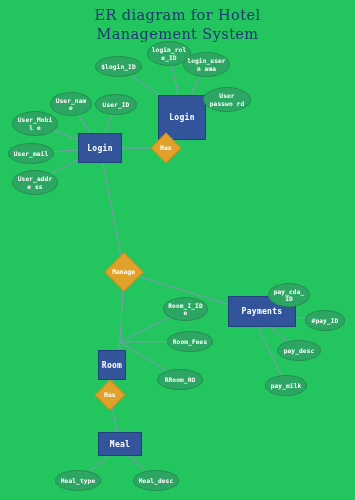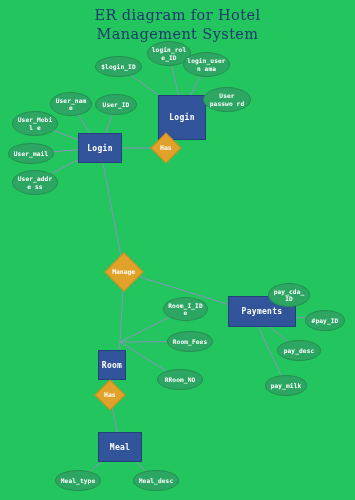--- a/index.html
+++ b/index.html
@@ -118,21 +118,21 @@
       </div>
       <div class="node entity" style="left: 78px; top: 133px; width: 44px; height: 30px;">
         <span>Login</span>
       </div>
       <div class="node entity" style="left: 98px; top: 327px; width: 28px; height: 30px; margin-top: 23px;">
         <span>Room</span>
       </div>
       <div class="node entity" style="left: 228px; top: 296px; width: 68px; height: 31px;">
         <span>Payments</span>
       </div>
-      <div class="node entity" style="left: 98px; top: 432px; width: 44px; height: 30px;">
+      <div class="node entity" style="left: 98px; top: 432px; width: 44px; height: 24px;">
         <span>Meal</span>
       </div>
       <div class="node relationship" style="left: 155px; top: 137px; width: 22px; height: 22px;">
         <span>Has</span>
       </div>
       <div class="node relationship" style="left: 110px; top: 258px; width: 28px; height: 28px;">
         <span>Manage</span>
       </div>
       <div class="node relationship" style="left: 99px; top: 384px; width: 22px; height: 22px;">
         <span>Has</span>

